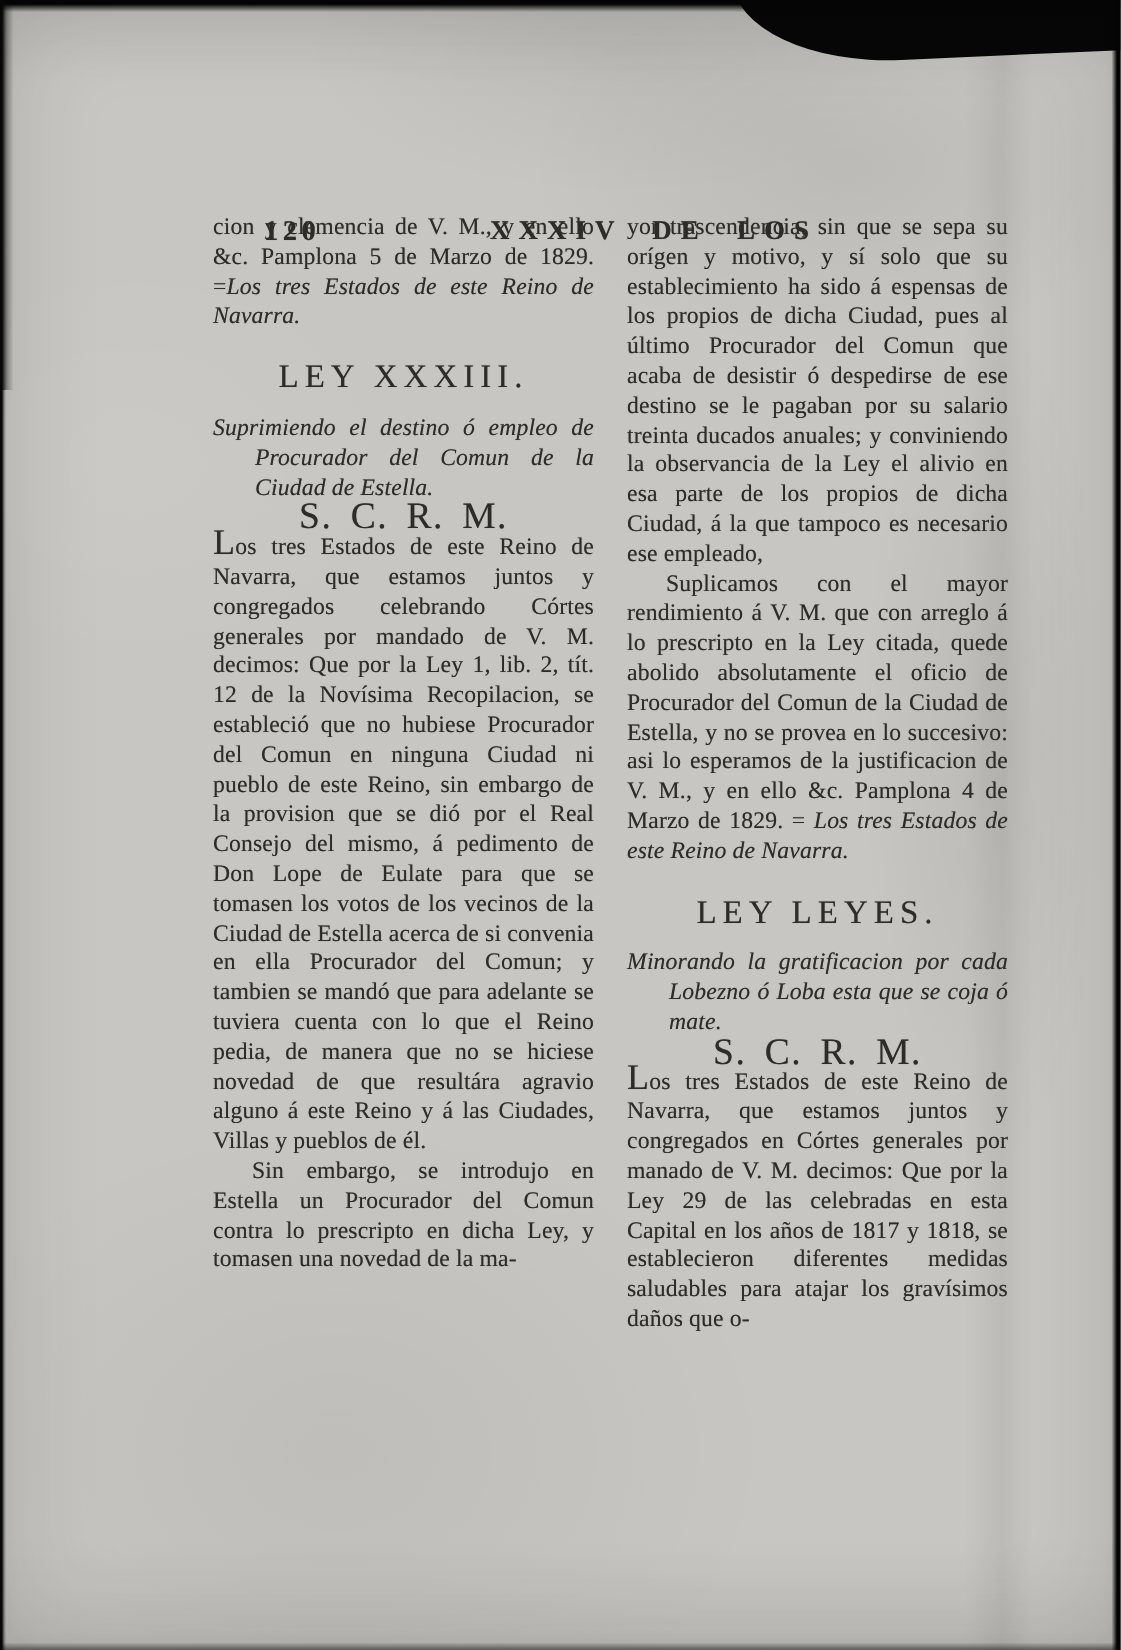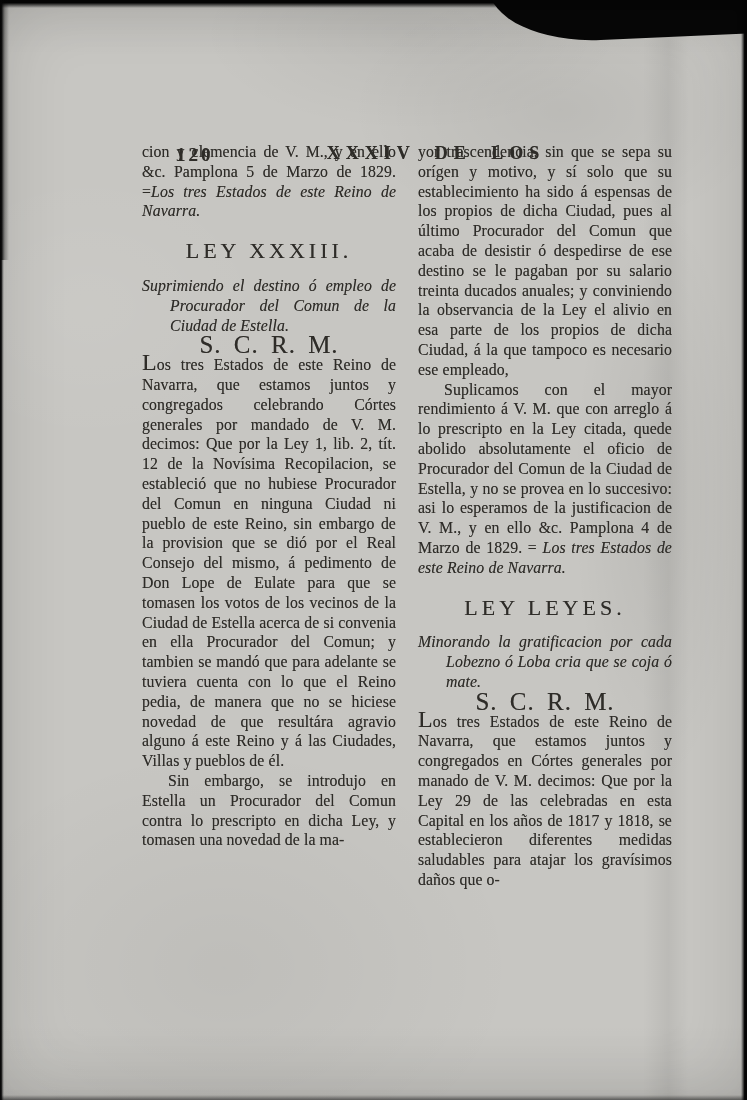--- a/index.html
+++ b/index.html
@@ -125,21 +125,21 @@
     </section>
 
     <section class="col">
       <p class="para">yor trascendencia, sin que se sepa su orígen y motivo, y sí solo que su establecimiento ha sido á espensas de los propios de dicha Ciudad, pues al último Procurador del Comun que acaba de desistir ó despedirse de ese destino se le pagaban por su salario treinta ducados anuales; y conviniendo la observancia de la Ley el alivio en esa parte de los propios de dicha Ciudad, á la que tampoco es necesario ese empleado,</p>
 
       <p class="para indent"><span>Suplicamos con el mayor rendimiento á V. M. que con arreglo á lo prescripto en la Ley citada, quede abolido absolutamente el oficio de Procurador del Comun de la Ciudad de Estella, y no se provea en lo succesivo: asi lo esperamos de la justificacion de V. M., y en ello &amp;c. Pamplona 4 de Marzo de 1829. = </span><span class="it">Los tres Estados de este Reino de Navarra.</span></p>
 
 
       <h2 class="law-heading">LEY LEYES.</h2>
 
-      <p class="subtitle">Minorando la gratificacion por cada Lobezno ó Loba cria que se coja ó mate.</p>
+      <p class="subtitle">Minorando la gratificacion por cada Lobezno ó Loba esta que se coja ó mate.</p>
 
       <p class="scrm">S. C. R. M.</p>
 
       <p class="para"><span class="initial">L</span><span>os tres Estados de este Reino de Navarra, que estamos juntos y congregados en Córtes generales por manado de V. M. decimos: Que por la Ley 29 de las celebradas en esta Capital en los años de 1817 y 1818, se establecieron diferentes medidas saludables para atajar los gravísimos daños que o-</span></p>
     </section>
 
   </main>
 
   <div class="edge edge-top"></div>
   <div class="corner-tr"></div>

